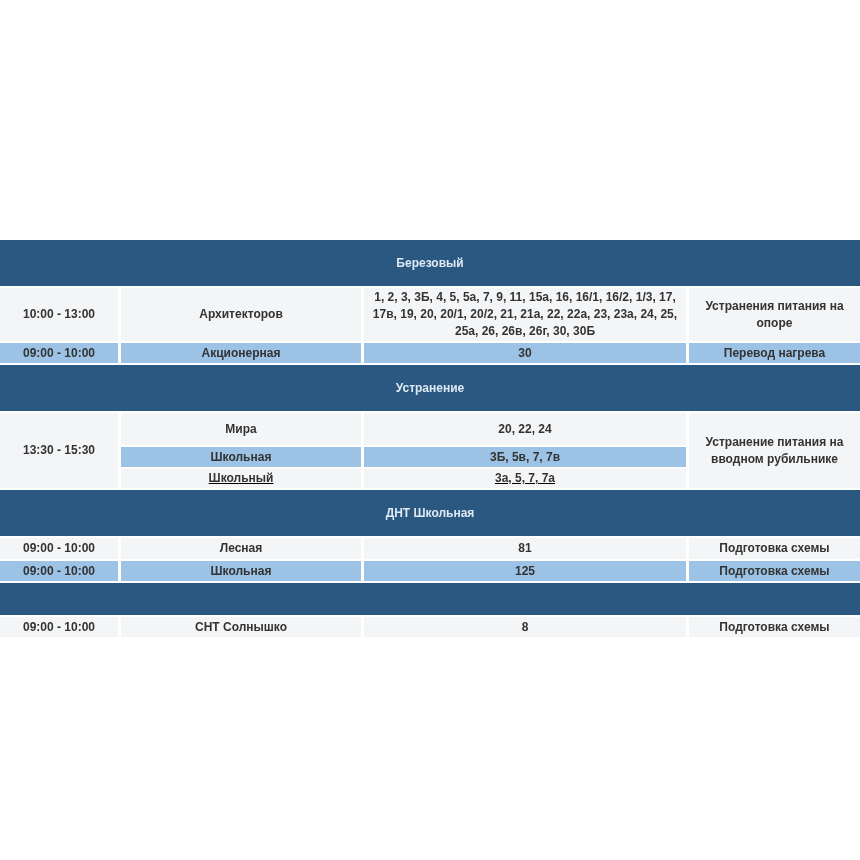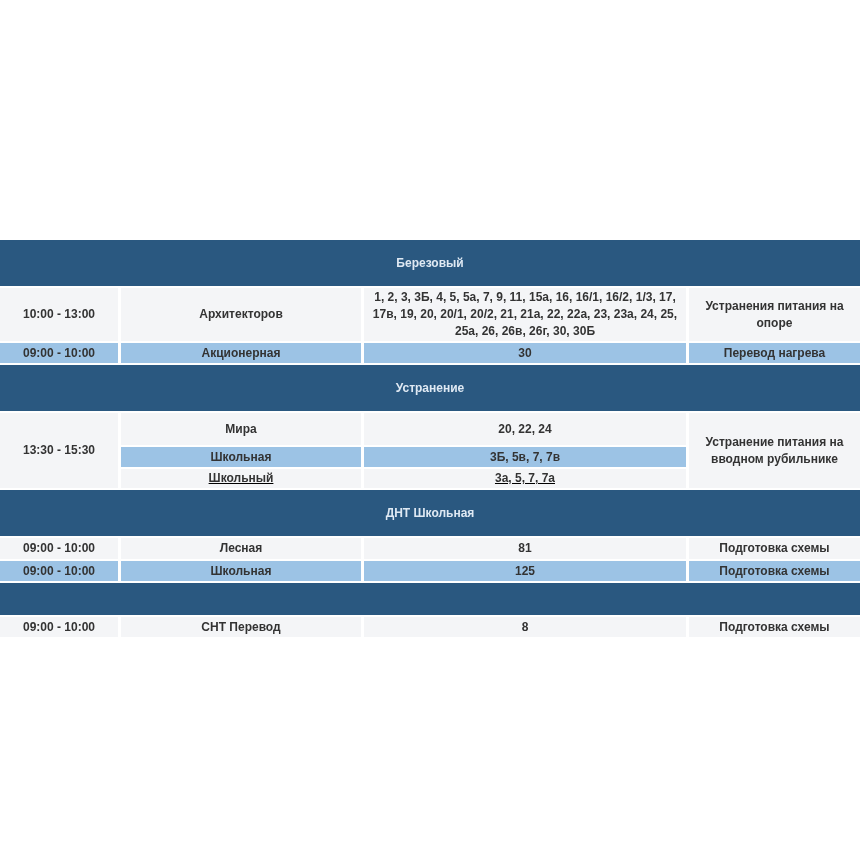--- a/index.html
+++ b/index.html
@@ -127,19 +127,19 @@
           <td class="cell hl sep-right">09:00 - 10:00</td>
           <td class="cell hl sep-right">Школьная</td>
           <td class="cell hl sep-right">125</td>
           <td class="cell hl">Подготовка схемы</td>
         </tr>
         <tr>
           <td colspan="4" class="section-header"></td>
         </tr>
         <tr style="height: 22px;">
           <td class="cell sep-right">09:00 - 10:00</td>
-          <td class="cell sep-right">СНТ Перевод</td>
+          <td class="cell sep-right">СНТ Солнышко</td>
           <td class="cell sep-right">8</td>
           <td class="cell">Подготовка схемы</td>
         </tr>
       </tbody>
   </table>
 </div>
 
 </body></html>

